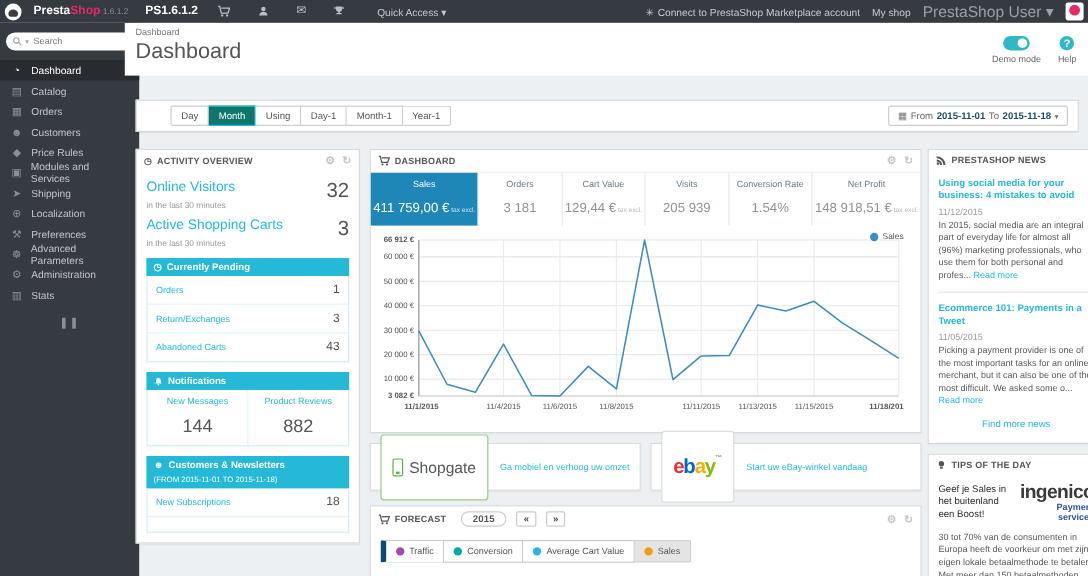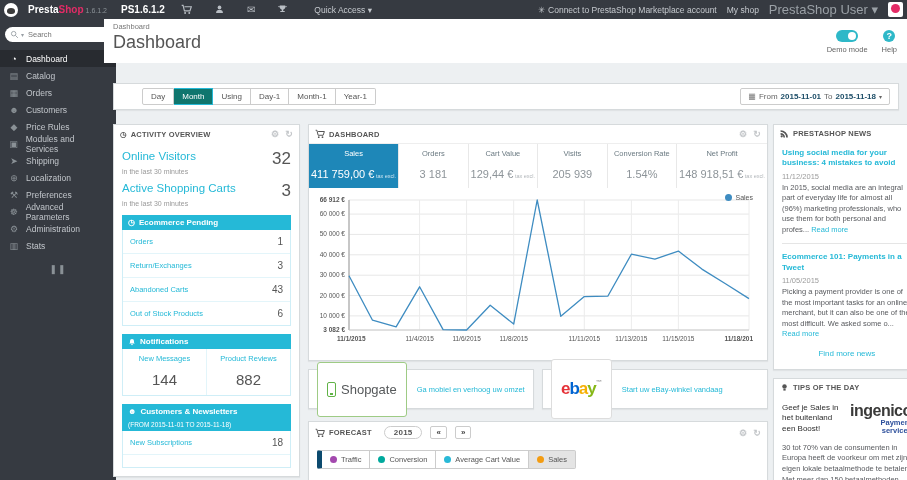--- a/index.html
+++ b/index.html
@@ -327,38 +327,34 @@
           </div>
           <div class="metric-sub">in the last 30 minutes</div>
           <div class="metric">
             <span class="m-label">Active Shopping Carts</span>
             <span class="m-value">3</span>
           </div>
           <div class="metric-sub">in the last 30 minutes</div>
 
           <div class="sec-bar">
               <span>◷</span>
-              <span>Ecommerce Pending</span>
+              <span>Currently Pending</span>
             </div>
           <div class="sec-rows" id="pending-rows">
               <div class="sec-row">
                 <span class="r-label">Orders</span>
                 <span class="r-value">1</span>
               </div>
               <div class="sec-row">
                 <span class="r-label">Return/Exchanges</span>
                 <span class="r-value">3</span>
               </div>
               <div class="sec-row">
                 <span class="r-label">Abandoned Carts</span>
                 <span class="r-value">43</span>
-              </div>
-              <div class="sec-row">
-                <span class="r-label">Out of Stock Products</span>
-                <span class="r-value">6</span>
               </div>
             </div>
 
           <div class="sec-bar">
             <svg width="8" height="8" viewBox="0 0 16 16" fill="#fff">
                 <path d="M8 2a4 4 0 0 1 4 4v3l1.5 2h-11L4 9V6a4 4 0 0 1 4-4z"></path>
                 <circle cx="8" cy="13" r="1.5"></circle>
               </svg>
             <span>Notifications</span>
           </div>

